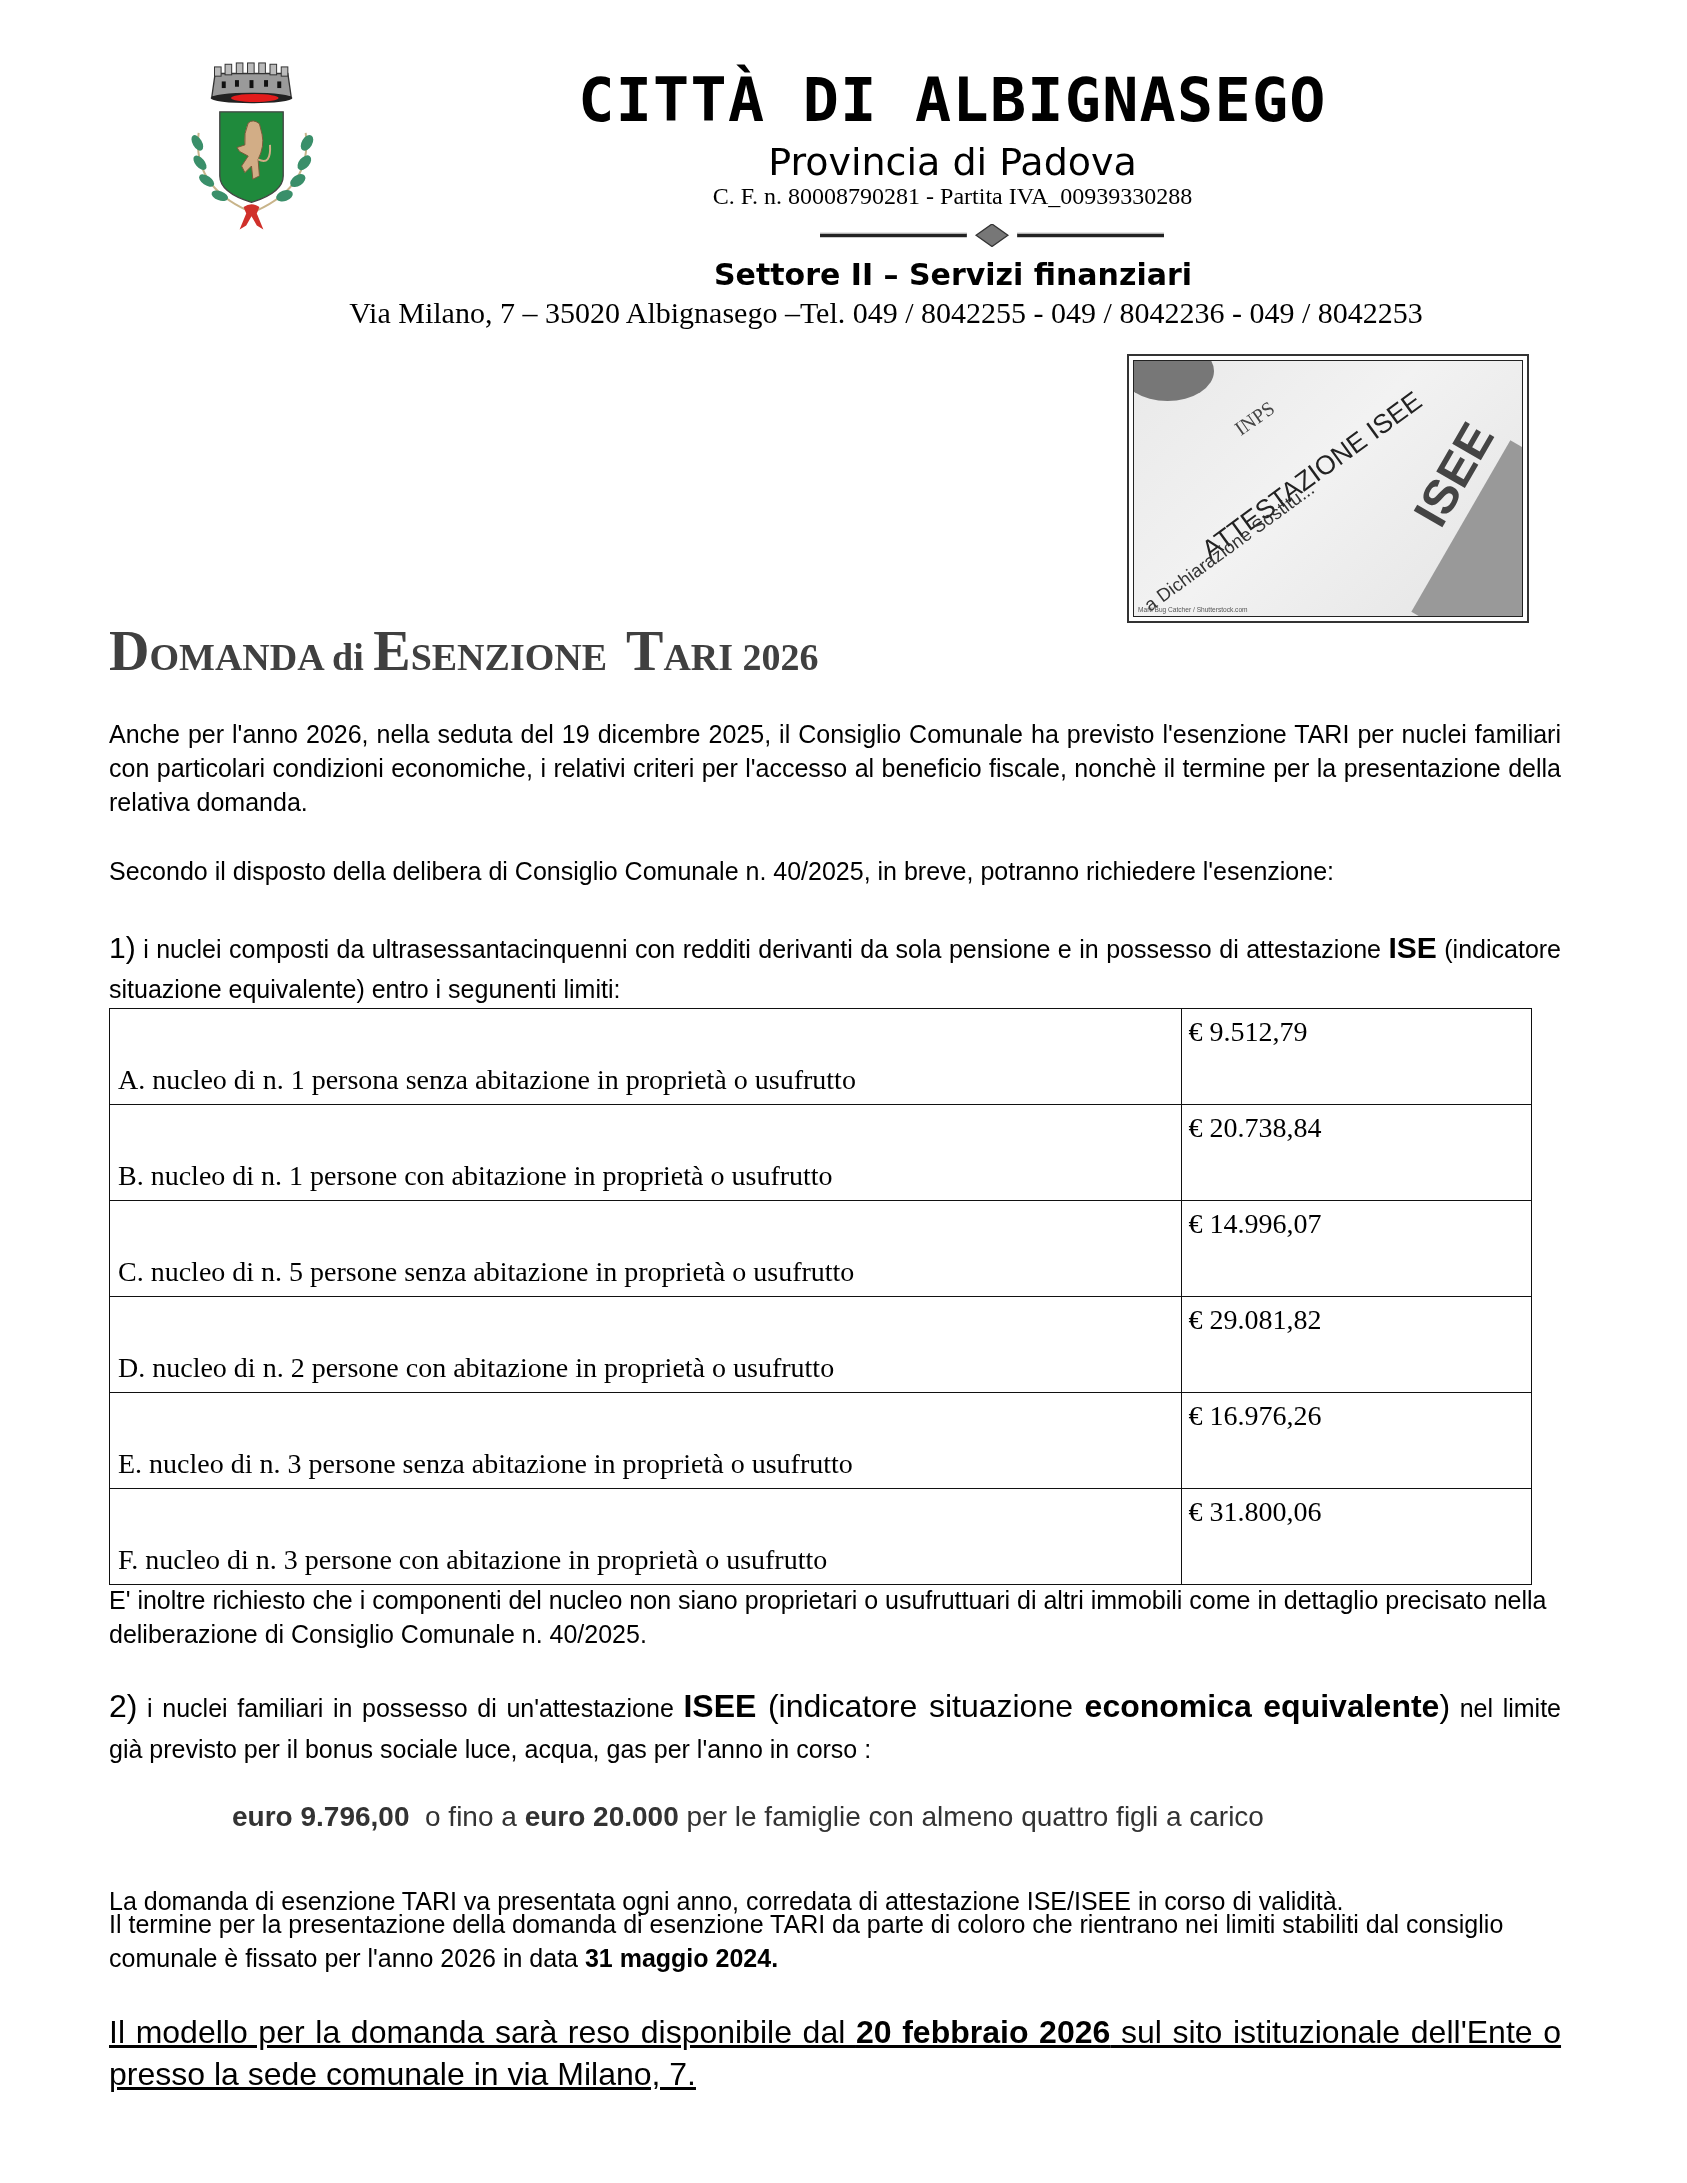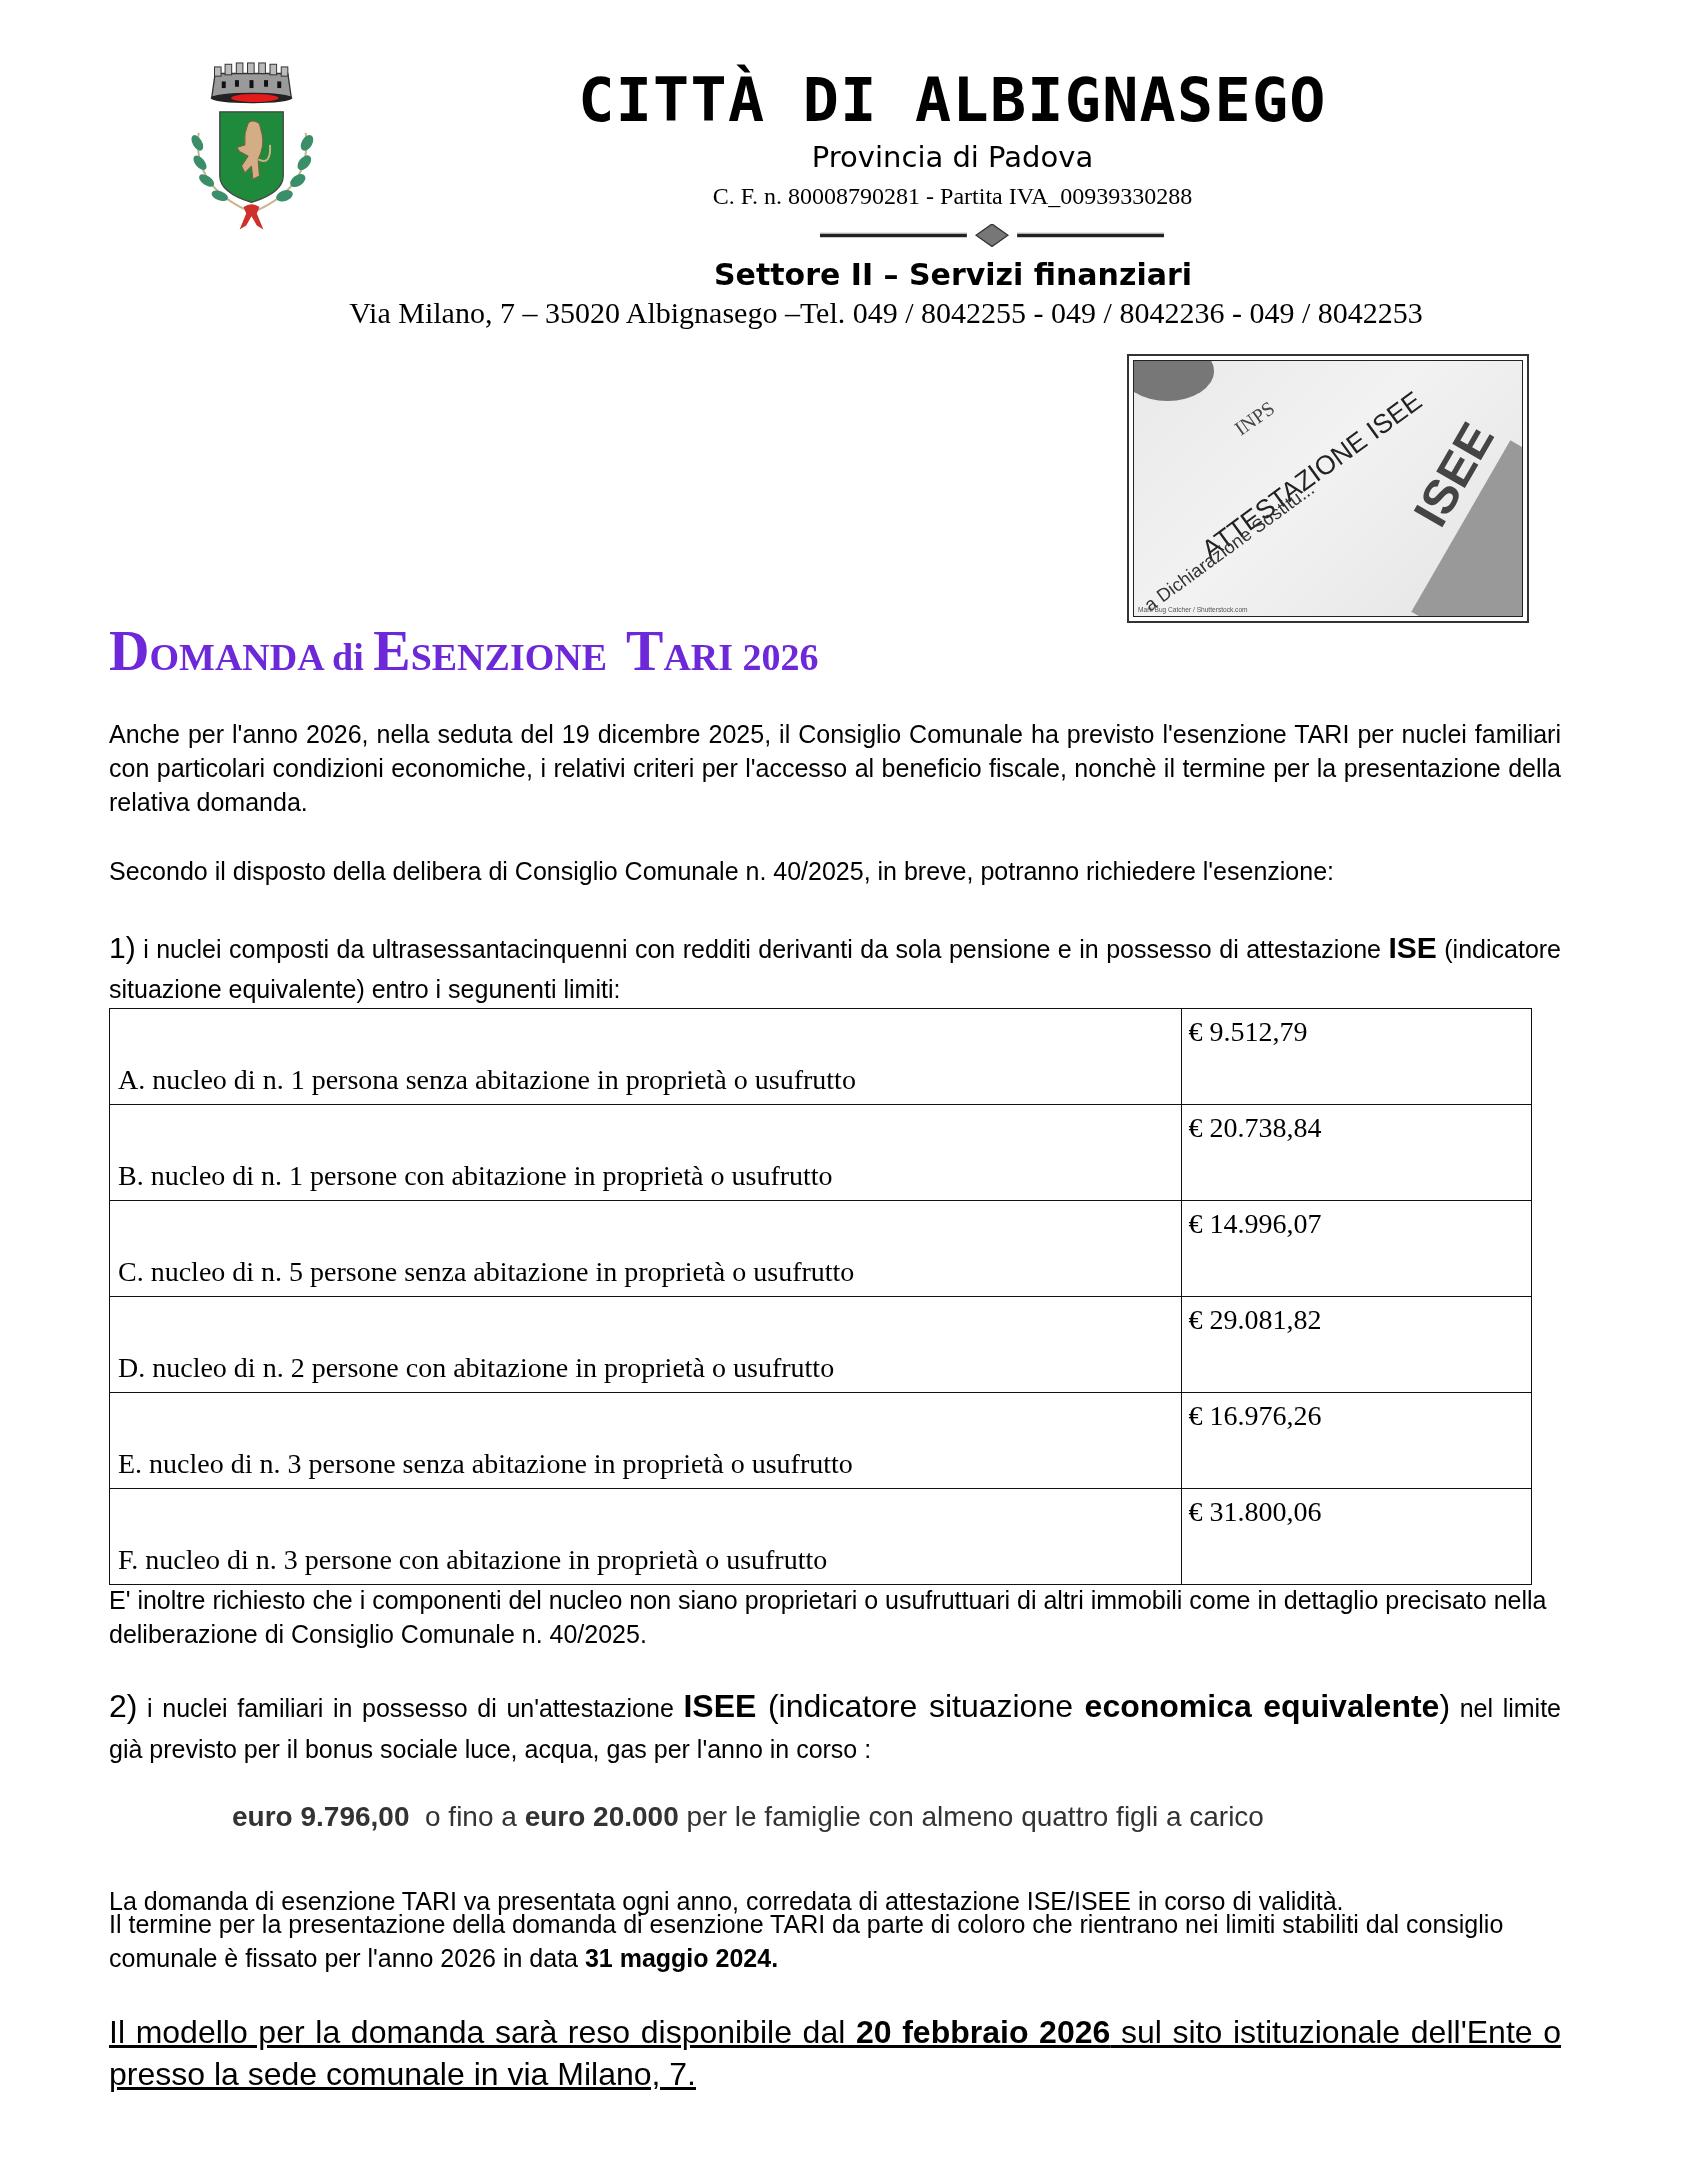--- a/index.html
+++ b/index.html
@@ -5,30 +5,30 @@
   html, body { margin:0; padding:0; background:#fff; }
   body { width:1687px; height:2183px; position:relative; overflow:hidden; color:#000; }
   .abs { position:absolute; }
   .sans { font-family:"Liberation Sans", sans-serif; }
   .serif { font-family:"Liberation Serif", serif; }
   .verd { font-family:"DejaVu Sans", sans-serif; }
   .mono { font-family:"DejaVu Sans Mono", monospace; }
 
   #logo { left:159px; top:60px; width:185px; height:179px; }
   #city-title { left:463px; width:979px; top:65px; text-align:center; font-size:60px; font-weight:bold; letter-spacing:1.3px; }
-  #province { left:463px; width:979px; top:140px; text-align:center; font-size:29px; }
+  #province { left:463px; width:979px; top:140px; text-align:center; font-size:38px; }
   #fiscal { left:463px; width:979px; top:183px; text-align:center; font-size:24px; }
   #ornament { left:820px; top:224px; width:344px; height:22.5px; }
   #sector { left:331px; width:1244px; top:257px; text-align:center; font-size:30px; font-weight:bold; }
   #address { left:132px; width:1508px; top:296px; text-align:center; font-size:30px; }
 
   #isee-photo { left:1127px; top:354px; width:402px; height:269px; border:2px double #333; box-sizing:border-box; padding:4px; background:#fff; }
   #isee-photo .inner { width:100%; height:100%; border:1.3px solid #222; box-sizing:border-box; overflow:hidden; position:relative; background:linear-gradient(135deg,#e9e9e9 0%,#f2f2f2 45%,#e4e4e4 100%); }
 
-  #doc-title { left:109px; top:619px; font-size:38px; color:#6d28d9; font-weight:bold; white-space:nowrap; }
+  #doc-title { left:109px; top:619px; font-size:38px; color:#404040; font-weight:bold; white-space:nowrap; }
   #doc-title .big { font-size:56px; }
 
   .para { left:109px; width:1452px; font-size:25px; line-height:34px; text-align:justify; }
   #p1 { top:717px; }
   #p2 { top:854px; }
   #p3 { top:928px; line-height:40px; }
   #p3 .num { font-size:30px; }
   #p3 .ise { font-weight:bold; font-size:30px; }
 
   #limits-table { left:109px; top:1008px; width:1423px; border-collapse:collapse; font-size:28px; }

